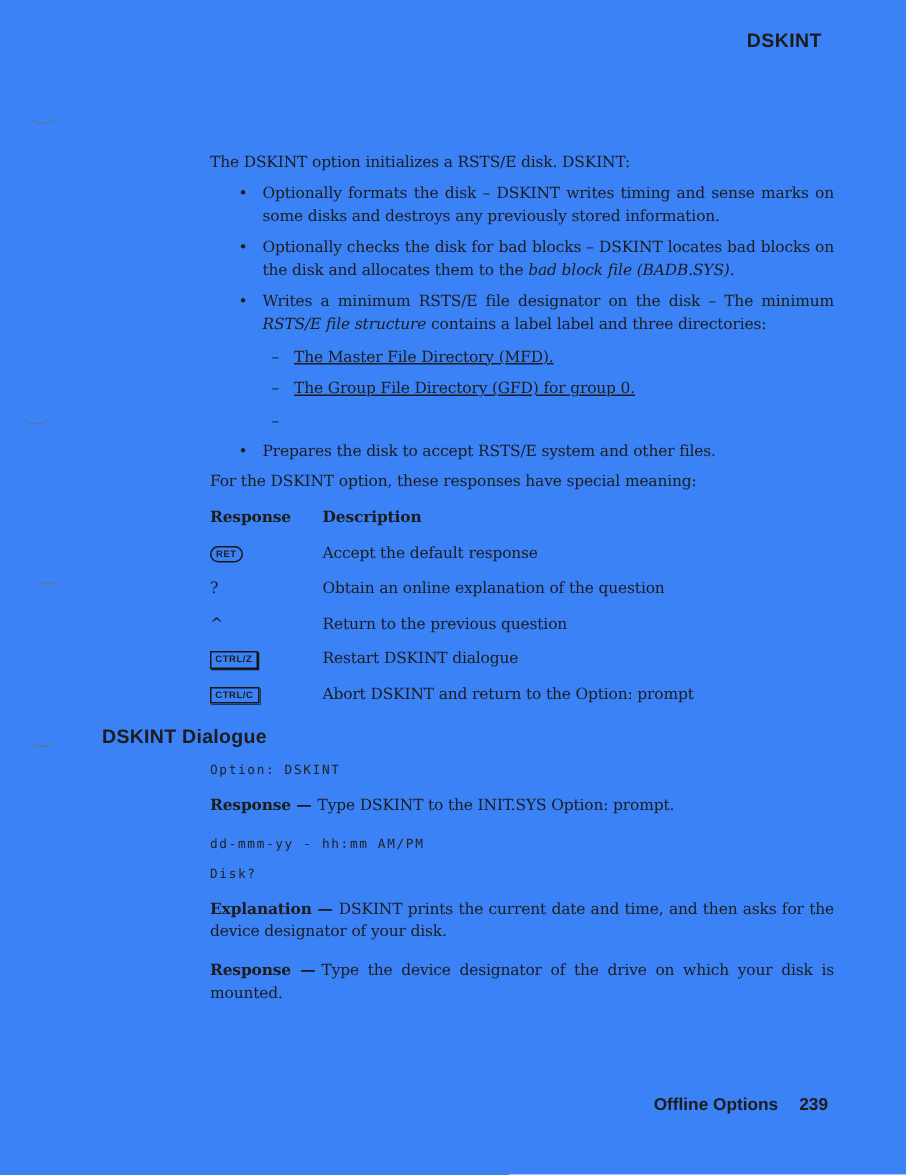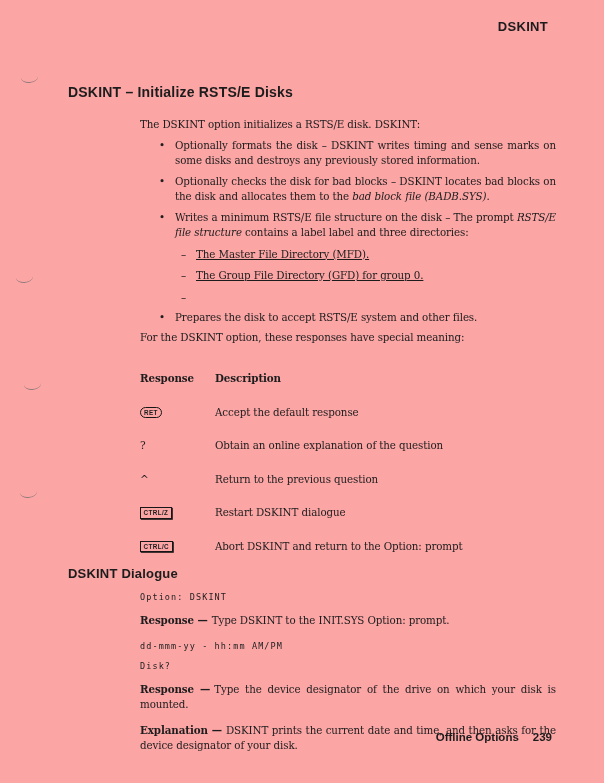--- a/index.html
+++ b/index.html
@@ -1,20 +1,20 @@
 <!DOCTYPE html>
 <html><head>
 <meta charset="utf-8">
 <style>
   * { margin:0; padding:0; box-sizing:border-box; }
   html,body { background:#ffffff; }
   .page {
     position:relative;
     width:604px; height:783px;
-    background:#fca5a5;
+    background:#3b82f6;
     color:#1c1c1c;
     font-family:"DejaVu Serif", serif;
     overflow:hidden;
   }
   
   .running-head {
     position:absolute; top:19px; right:56px;
     font-family:"Liberation Sans", sans-serif;
     font-weight:bold; font-size:13px; letter-spacing:.3px;
   }
@@ -52,21 +52,21 @@
   .bullet-marker { width:16px; padding-left:0; flex:0 0 16px; margin-left:19px; }
   .bullet-text { flex:1; }
   
   .dash-row { display:flex; margin-top:6px; }
   .dash-marker { flex:0 0 15px; margin-left:41px; }
   .dash-text { flex:1;text-decoration:underline; }
   .mt3 { margin-top:3px; }
   .mt4 { margin-top:4px; }
   em { font-style:italic; }
   
-  .rtable { margin-top:26px; display:grid; grid-template-columns:75px 1fr; row-gap:18px; }
+  .rtable { margin-top:9px; display:grid; grid-template-columns:75px 1fr; row-gap:8px; }
   .thead { font-weight:bold; }
   .tkey { line-height:15.5px; }
   .key-plain { font-size:10.5px; }
   .key-ret {
     display:inline-block; border:1px solid #161616; border-radius:6px;
     font-family:"Liberation Sans", sans-serif; font-weight:bold;
     font-size:6.3px; line-height:7.5px; padding:1px 3px; letter-spacing:.4px;
     vertical-align:1px;
   }
   .key-box {
@@ -93,41 +93,40 @@
 
   <div class="running-head">DSKINT</div>
 
   <span class="mark" style="left:21px; top:76px;"></span>
   <span class="mark" style="left:16px; top:276px;"></span>
   <span class="mark" style="left:24px; top:383px;"></span>
   <span class="mark" style="left:20px; top:491px;"></span>
 
   <div class="content">
 
-    <div class="h1">DSKINT – Initialize RSTS/E Disks</div>
 
     <div class="body-col">
 
       <p class="intro">The DSKINT option initializes a RSTS/E disk. DSKINT:</p>
 
       <div>
 
         <div class="bullet-row">
           <span class="bullet-marker">•</span>
           <span class="bullet-text j"><span>Optionally formats the disk – DSKINT writes timing and sense marks on some disks and destroys any previously stored information.</span><em></em><span></span></span>
         </div>
 
         <div class="bullet-row">
           <span class="bullet-marker">•</span>
           <span class="bullet-text j"><span>Optionally checks the disk for bad blocks – DSKINT locates bad blocks on the disk and allocates them to the </span><em>bad block file (BADB.SYS)</em><span>.</span></span>
         </div>
 
         <div class="bullet-row">
           <span class="bullet-marker">•</span>
-          <span class="bullet-text j"><span>Writes a minimum RSTS/E file structure on the disk – The prompt </span><em>RSTS/E file structure</em><span> contains a label label and three directories:</span></span>
+          <span class="bullet-text j"><span>Writes a minimum RSTS/E file designator on the disk – The minimum </span><em>RSTS/E file structure</em><span> contains a label label and three directories:</span></span>
         </div>
 
         <div class="mt3">
           <div class="dash-row">
             <span class="dash-marker">–</span>
             <span class="dash-text">The Master File Directory (MFD).</span>
           </div>
           <div class="dash-row">
             <span class="dash-marker">–</span>
             <span class="dash-text">The Group File Directory (GFD) for group 0.</span>
@@ -170,23 +169,23 @@
     <div class="h2">DSKINT Dialogue</div>
 
     <div class="body-col">
       <div class="mono mono1">Option: DSKINT</div>
 
       <p class="para"><span class="lbl">Response —</span><span>Type DSKINT to the INIT.SYS Option: prompt.</span></p>
 
       <div class="mono mono2">dd-mmm-yy - hh:mm AM/PM</div>
       <div class="mono mono3">Disk?</div>
 
+      <p class="para j"><span class="lbl">Explanation —</span><span>DSKINT prints the current date and time, and then asks for the device designator of your disk.</span></p>
+
       <p class="para j"><span class="lbl">Response —</span><span>Type the device designator of the drive on which your disk is mounted.</span></p>
-
-      <p class="para j"><span class="lbl">Explanation —</span><span>DSKINT prints the current date and time, and then asks for the device designator of your disk.</span></p>
     </div>
 
   </div>
 
   <div class="footer">
     <span>Offline Options</span>
     <span class="pgnum">239</span>
   </div>
 
 </div>

